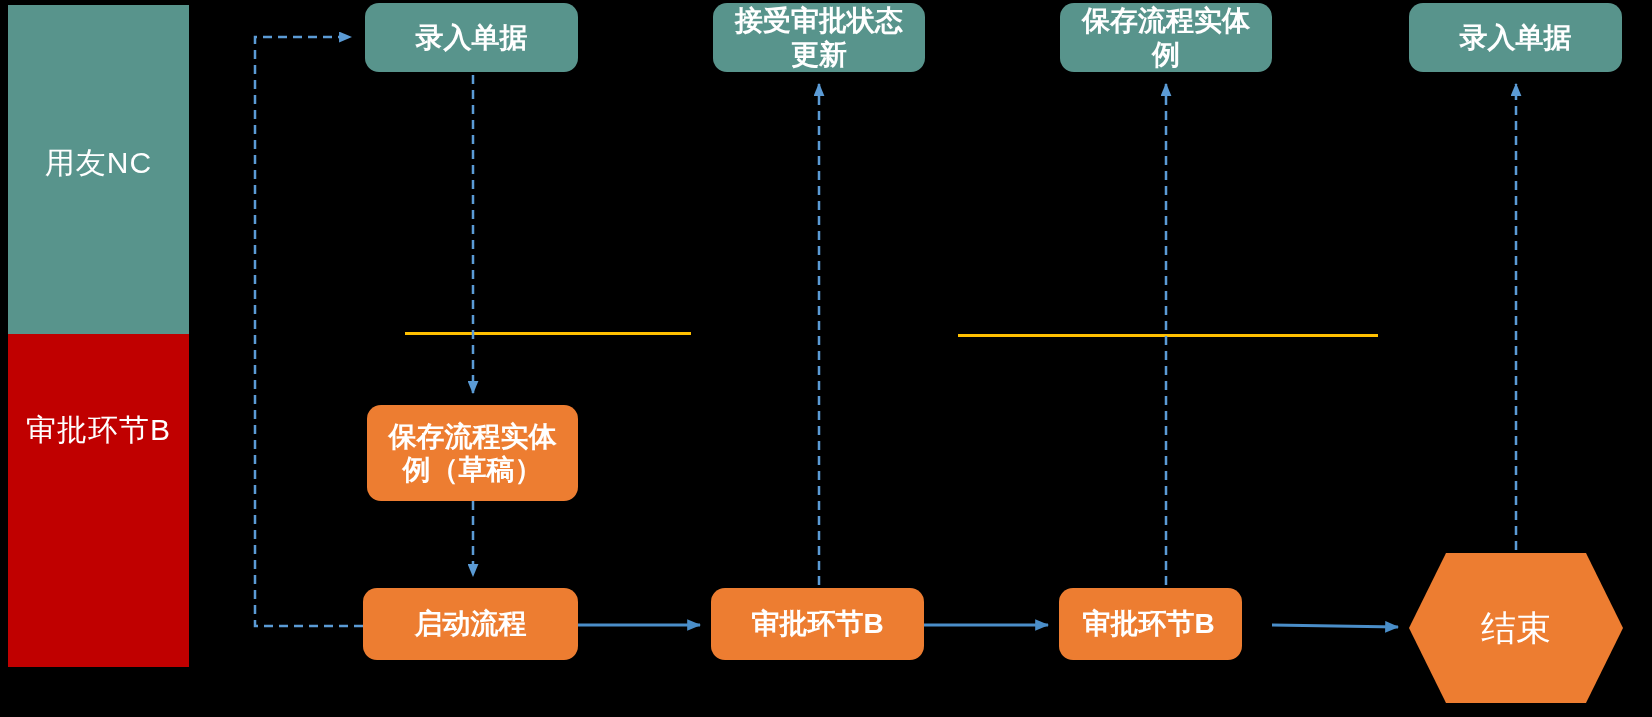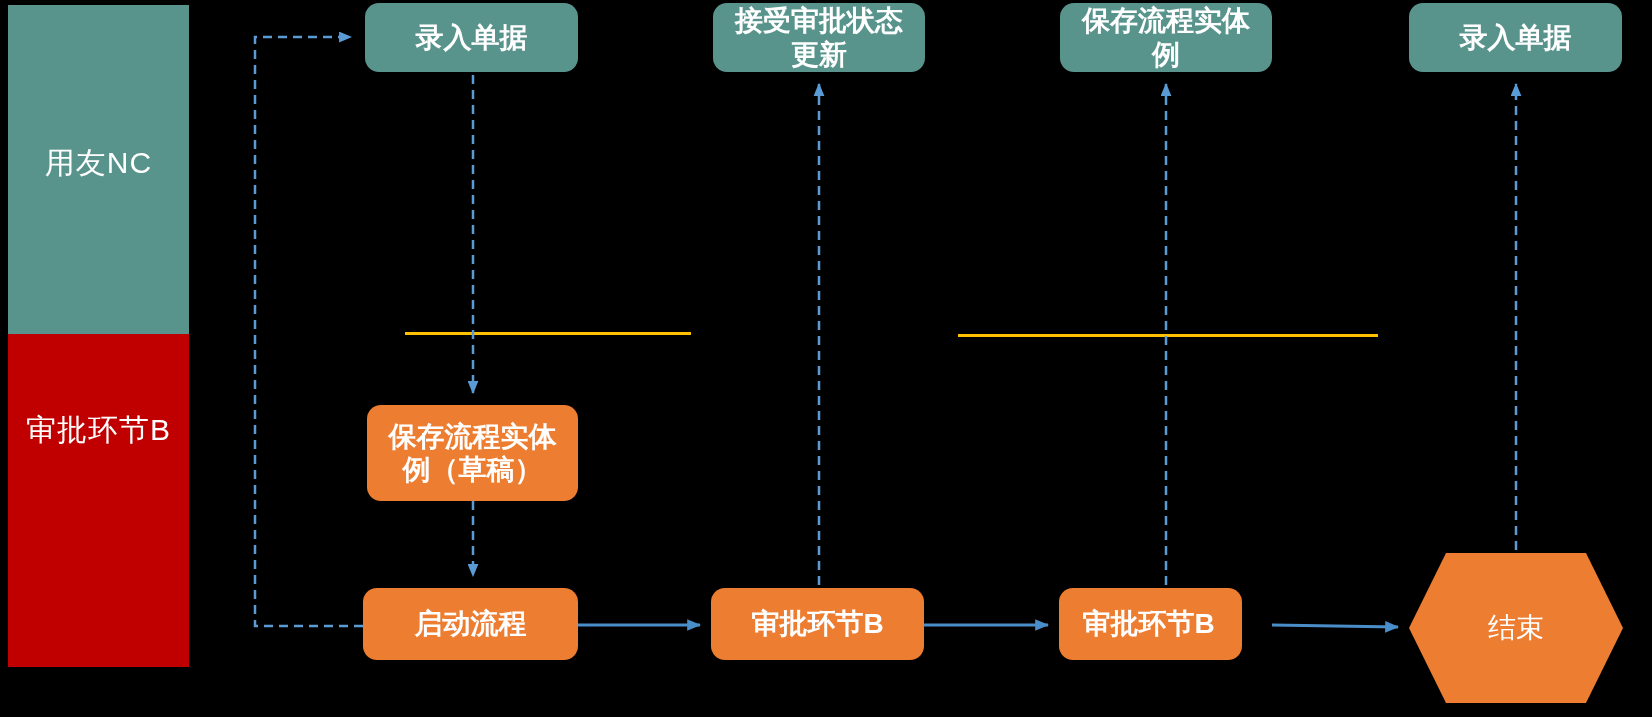--- a/index.html
+++ b/index.html
@@ -61,21 +61,21 @@
   .n-save    { left: 367px;  top: 405px; width: 211px; height: 96px; }
   .n-start   { left: 363px;  top: 588px; width: 215px; height: 72px; }
   .n-appra   { left: 711px;  top: 588px; width: 213px; height: 72px; }
   .n-apprb   { left: 1059px; top: 588px; width: 183px; height: 72px; padding-left: 6px; }
 
   .n-end {
     left: 1409px; top: 553px; width: 214px; height: 150px;
     border-radius: 0;
     padding: 0;
     font-weight: 400;
-    font-size: 28px;
+    font-size: 35px;
     clip-path: polygon(0% 50%, 17.3% 0%, 82.7% 0%, 100% 50%, 82.7% 100%, 17.3% 100%);
   }
 
   
   .divider {
     position: absolute;
     height: 3px;
     background: var(--divider-yellow, #FFC000);
   }
   .divider-1 { left: 405px; top: 332px; width: 286px; }

